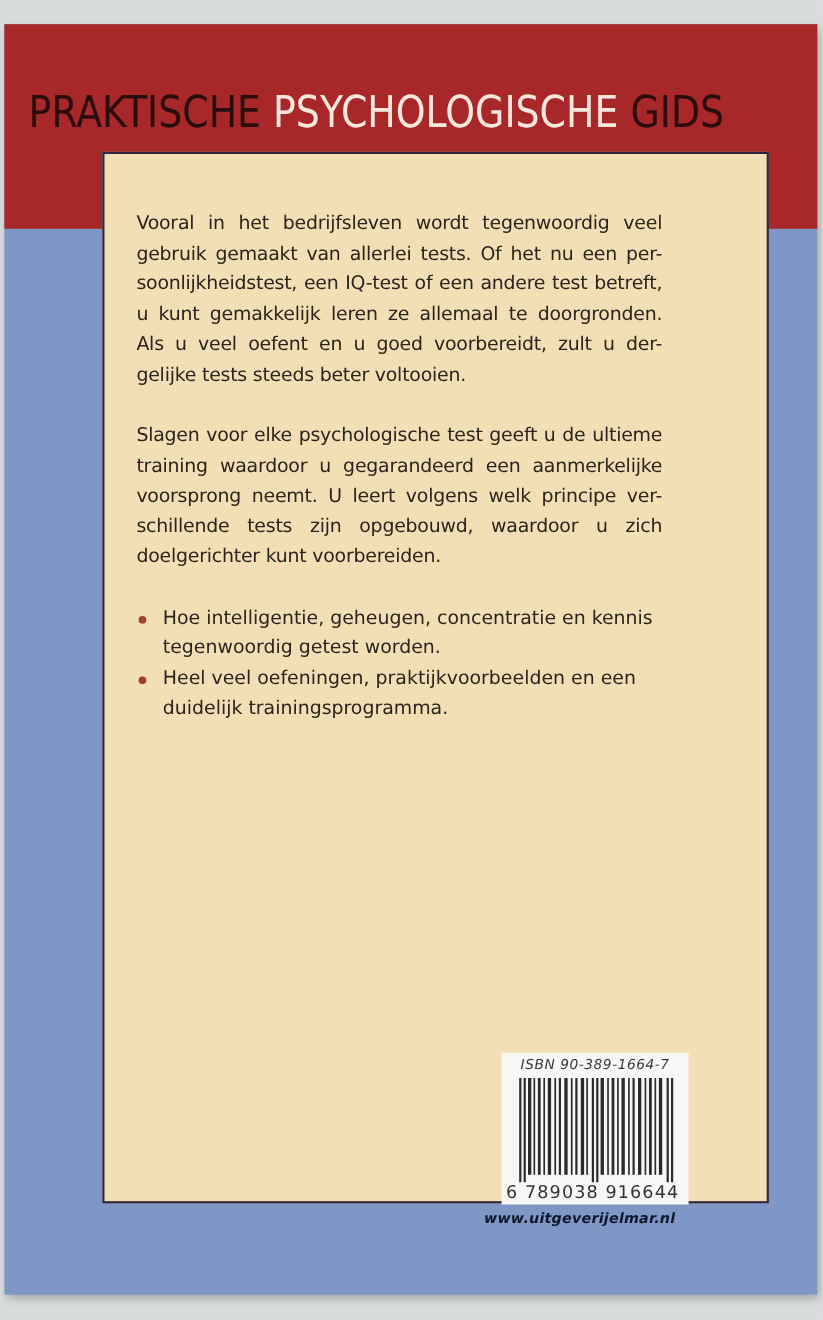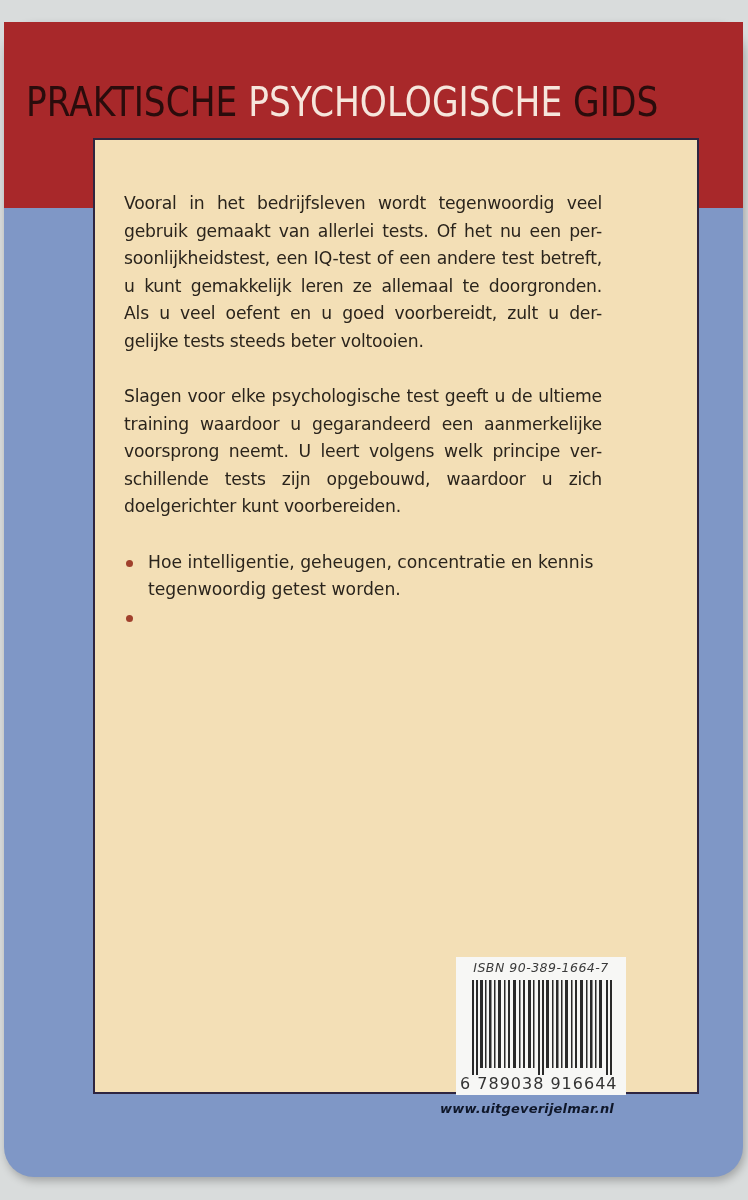--- a/index.html
+++ b/index.html
@@ -5,21 +5,20 @@
   html, body { margin: 0; padding: 0; }
   body {
     width: 748px; height: 1200px; position: relative; overflow: hidden;
     background: #d9dcdc;
     font-family: "DejaVu Sans", sans-serif;
   }
   .book {
     position: absolute; left: 4px; top: 22px; width: 739px; height: 1155px;
     background: #7f97c6;
     box-shadow: 2px 4px 8px rgba(0,0,0,0.25);
-    border-radius: 30px;
   }
   .red-band {
     position: absolute; left: 0; top: 0; width: 100%; height: 186px;
     background: #a8282a;
   }
   .series-title {
     position: absolute; left: 22px; top: 54px; width: 700px;
     font-family: "DejaVu Sans", sans-serif;
     font-size: 40px; letter-spacing: 0px; font-weight: 400;
     white-space: nowrap; transform: scaleX(0.86); transform-origin: left top;
@@ -81,20 +80,21 @@
     <div class="panel-text">
       <p class="para">Vooral in het bedrijfsleven wordt tegenwoordig veel gebruik gemaakt van allerlei tests. Of het nu een per-soonlijkheidstest, een IQ-test of een andere test betreft, u kunt gemakkelijk leren ze allemaal te doorgronden. Als u veel oefent en u goed voorbereidt, zult u der-gelijke tests steeds beter voltooien.</p>
       <p class="para">Slagen voor elke psychologische test geeft u de ultieme training waardoor u gegarandeerd een aanmerkelijke voorsprong neemt. U leert volgens welk principe ver-schillende tests zijn opgebouwd, waardoor u zich doelgerichter kunt voorbereiden.</p>
       <ul class="bullets">
         <li>
           <span class="bullet-dot" style="background:#a0402c"></span>
           <span>Hoe intelligentie, geheugen, concentratie en kennis tegenwoordig getest worden.</span>
         </li>
         <li>
           <span class="bullet-dot" style="background:#a0402c"></span>
+          <span>Heel veel oefeningen, praktijkvoorbeelden en een duidelijk trainingsprogramma.</span>
         </li>
       </ul>
     </div>
   </div>
 
   <div class="barcode-box">
     <div class="isbn-text">ISBN 90-389-1664-7</div>
     <svg class="bars" viewBox="0 0 150 95" preserveAspectRatio="none">
       <g fill="#2a2a2a">
         <rect x="4" y="0" width="2" height="95"></rect>

